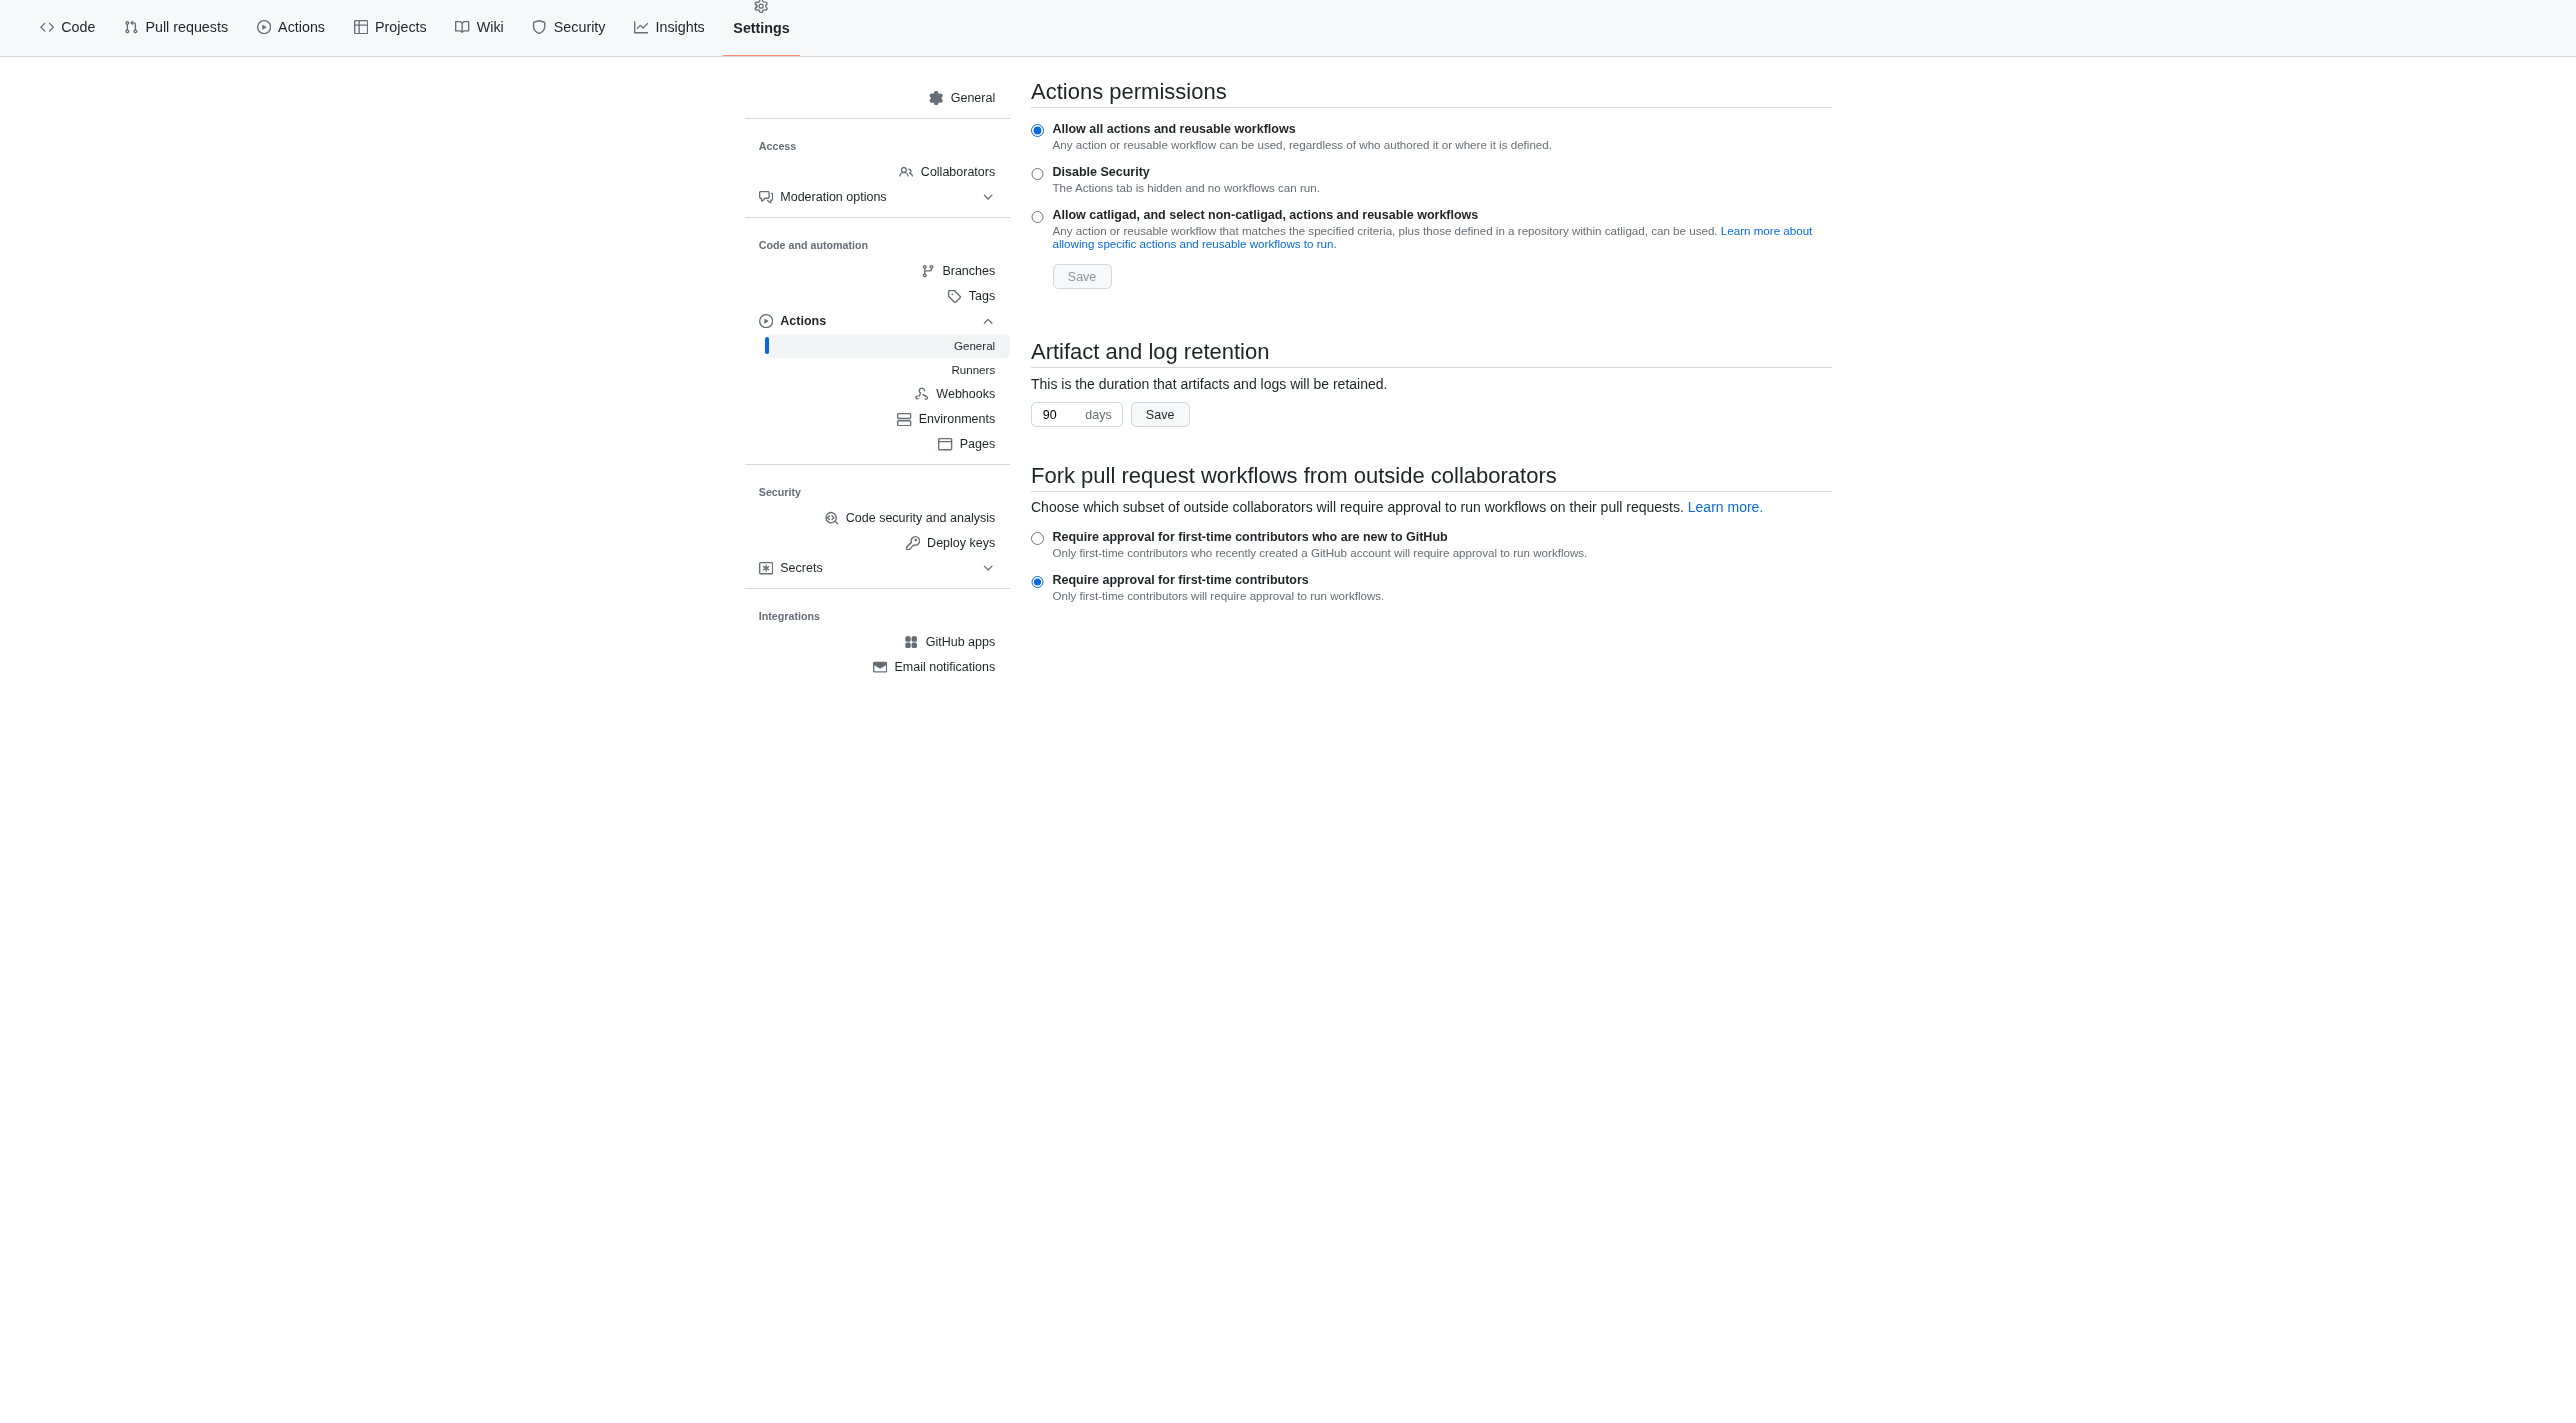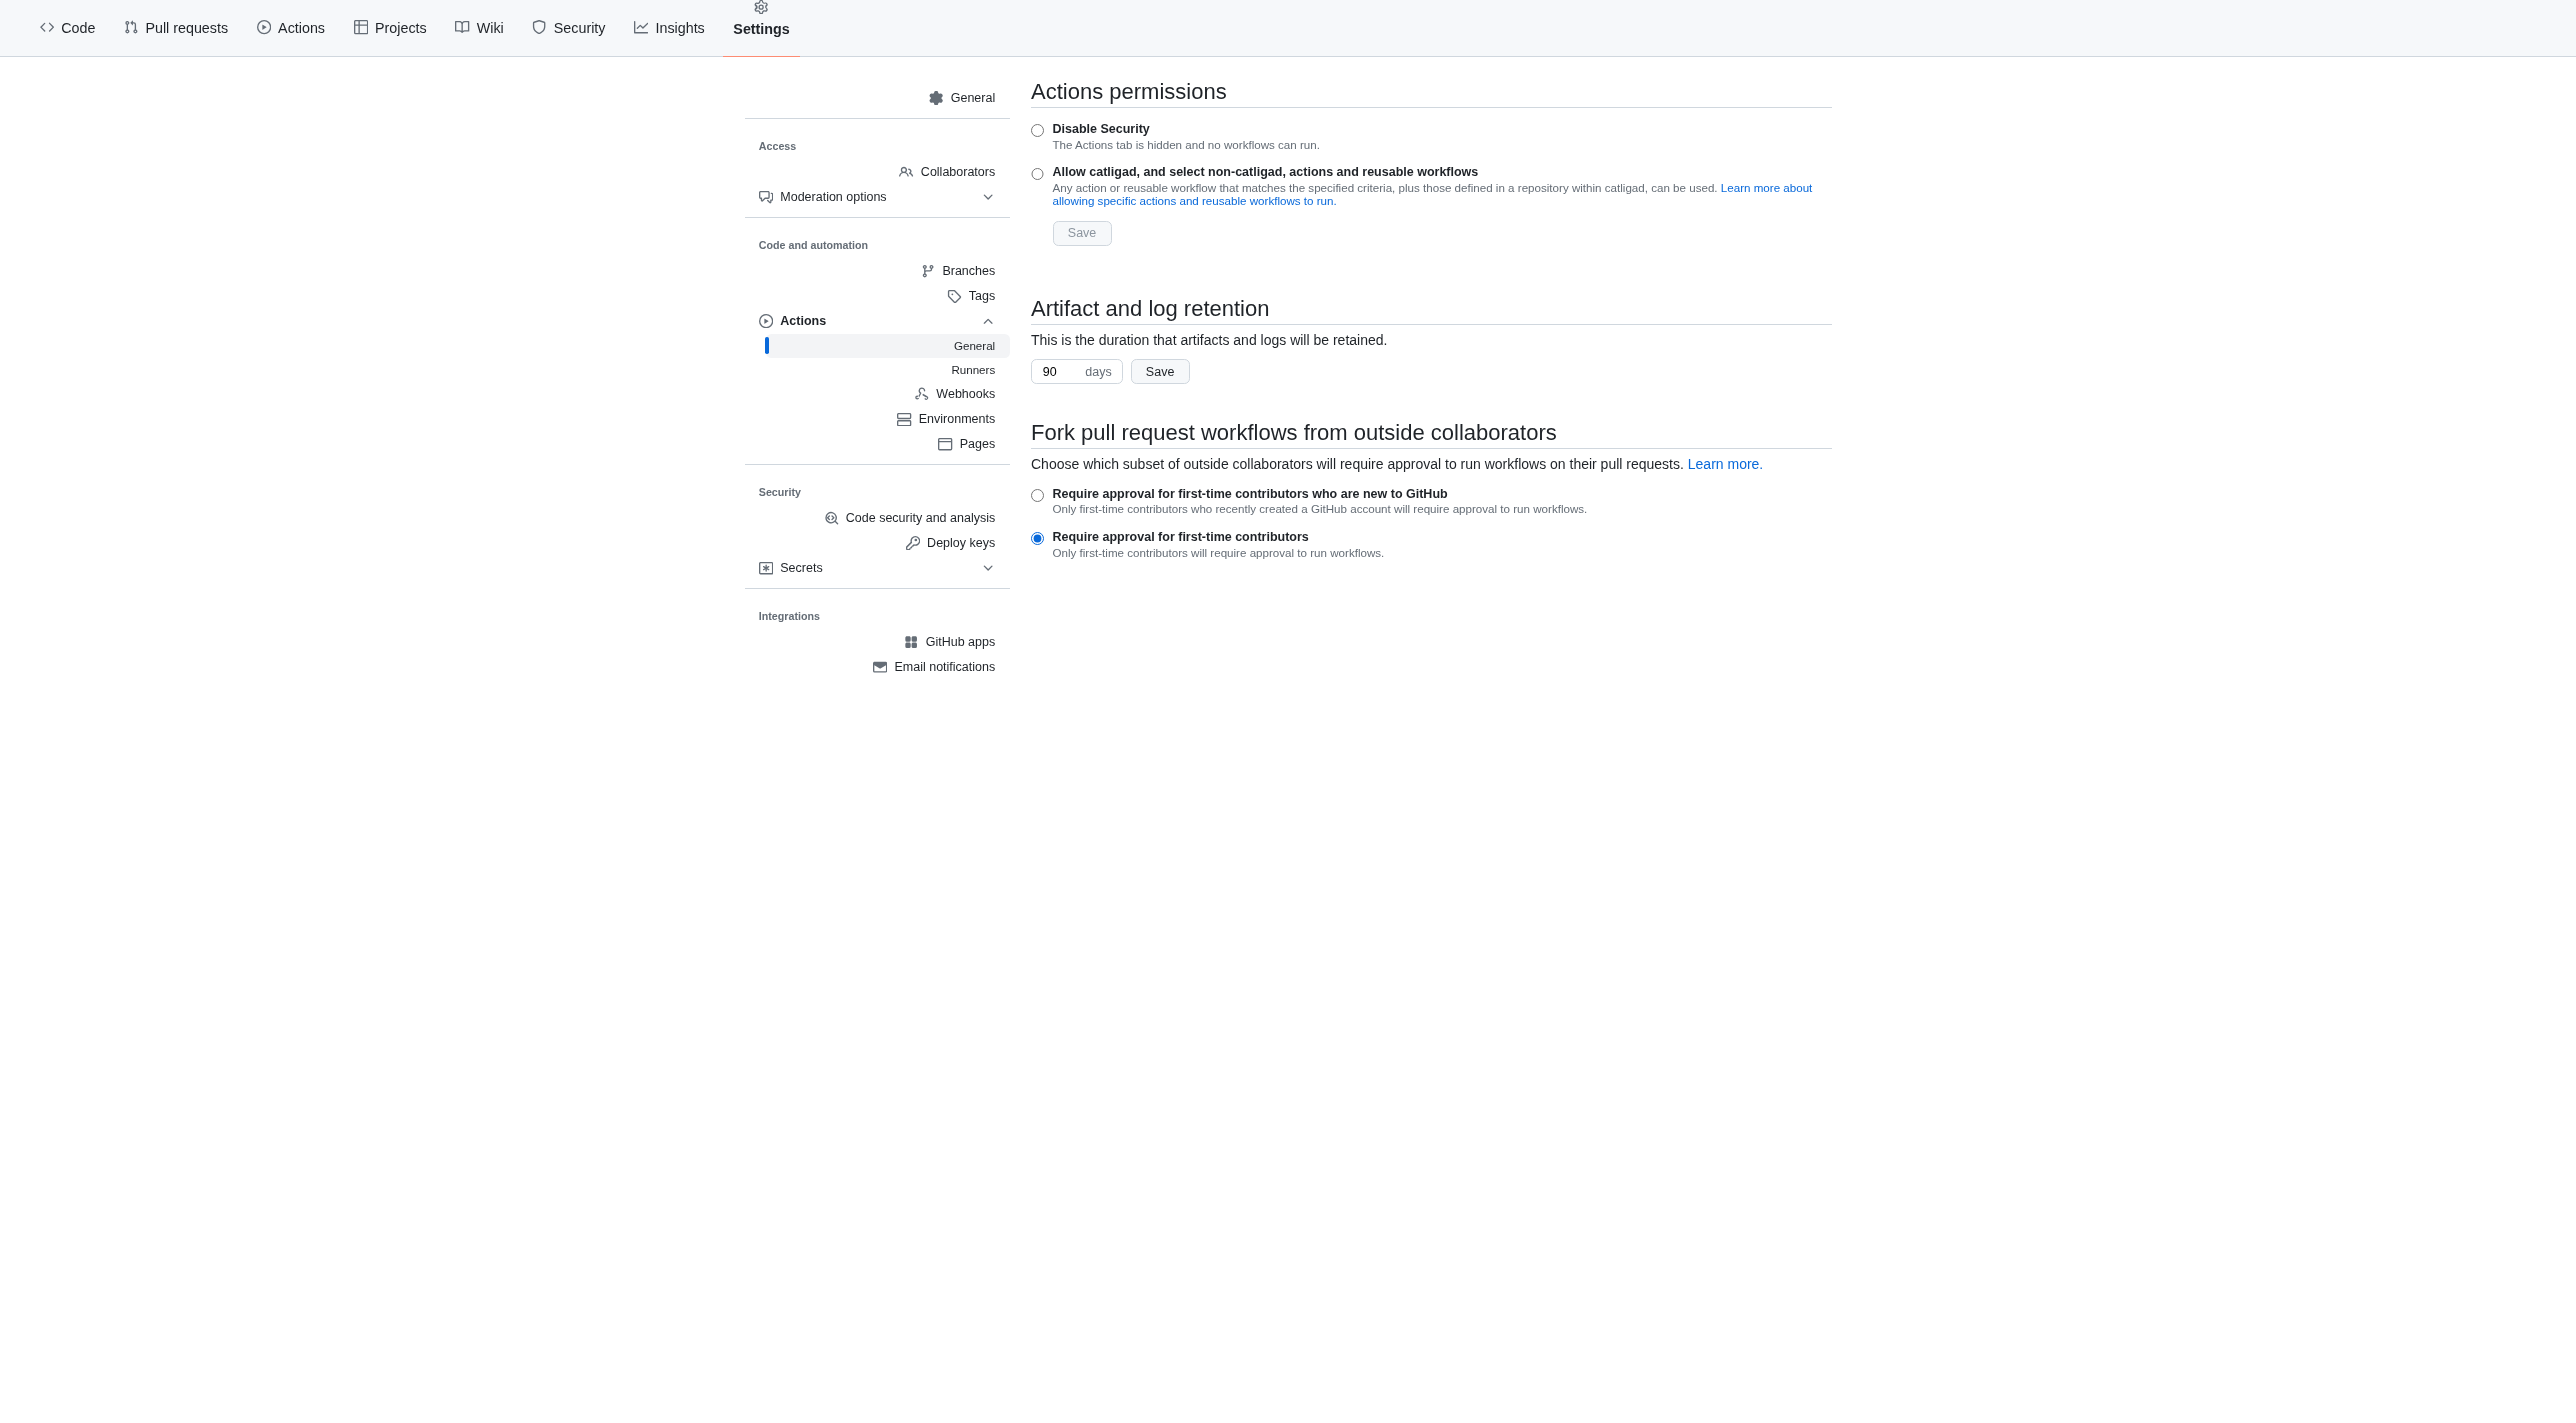--- a/index.html
+++ b/index.html
@@ -1,19 +1,19 @@
 <!DOCTYPE html>
 <html style="font-size:14.3px"><head>
 <meta charset="utf-8">
 <style>
 * { box-sizing: border-box; margin: 0; padding: 0; }
 body { font-family: -apple-system, BlinkMacSystemFont, "Segoe UI", Helvetica, Arial, sans-serif; color: #1f2328; background: #ffffff; font-size: 12.5px; }
 a { text-decoration: none; color: inherit; }
 
-.topnav { display: flex; align-items: center; padding: 0 29px; border-bottom: 0.9px solid #d0d7de; background: #f6f8fa; height: 57px; gap: 7.2px; }
+.topnav { display: flex; align-items: flex-end; padding: 0 29px; border-bottom: 0.9px solid #d0d7de; background: #f6f8fa; height: 57px; gap: 7.2px; }
 .topnav-item { display: flex; align-items: center; gap: 7.2px; padding: 0 10.7px; height: 57px; font-size: 14.3px; color: #1f2328; cursor: pointer; border-bottom: 1.8px solid transparent; }
 .topnav-item.active { font-weight: 600; border-bottom: 1.8px solid #fd8c73; flex-direction: column; }
 .topnav-item svg { width: 14.3px; height: 14.3px; fill: #656d76; }
 
 .layout { display: flex; max-width: 1145px; margin: 0 auto; padding: 21.5px 29px; gap: 21.5px; }
 .sidebar { width: 265px; flex-shrink: 0; }
 .main { flex: 1; min-width: 0; }
 
 .side-section { border-top: 0.9px solid #d0d7de; padding-top: 14.3px; margin-top: 7.2px; }
 .side-section:first-child { border-top: none; padding-top: 0; }
@@ -222,20 +222,27 @@
           </svg>
         <span>Email notifications</span>
       </a>
     </div>
   </aside>
 
   <main class="main">
     <h2 class="section-title">Actions permissions</h2>
     <div class="radio-group">
       <div class="radio-row">
+        <input type="radio" name="perm" checked="" style="">
+        <div>
+          <div class="radio-label">Allow all actions and reusable workflows</div>
+          <div class="radio-desc">Any action or reusable workflow can be used, regardless of who authored it or where it is defined.</div>
+        </div>
+      </div>
+      <div class="radio-row">
         <input type="radio" name="perm" style="">
         <div>
           <div class="radio-label">Disable Security</div>
           <div class="radio-desc">The Actions tab is hidden and no workflows can run.</div>
         </div>
       </div>
       <div class="radio-row">
         <input type="radio" name="perm" style="">
         <div>
           <div class="radio-label">Allow catligad, and select non-catligad, actions and reusable workflows</div>

